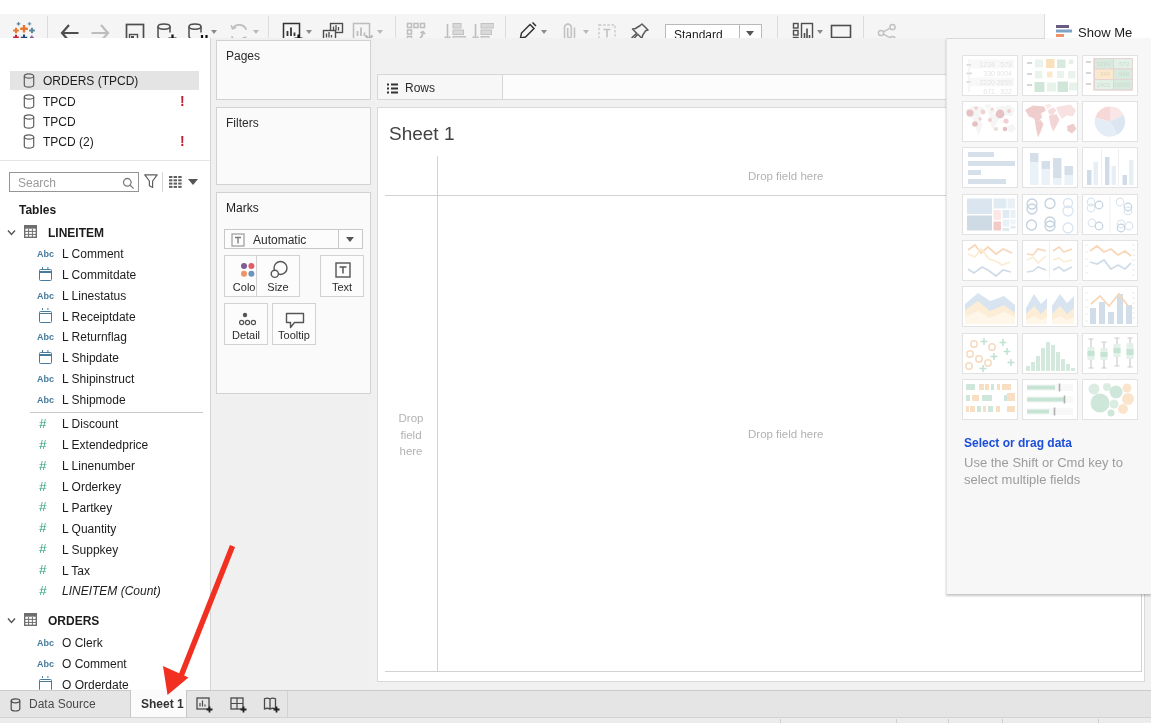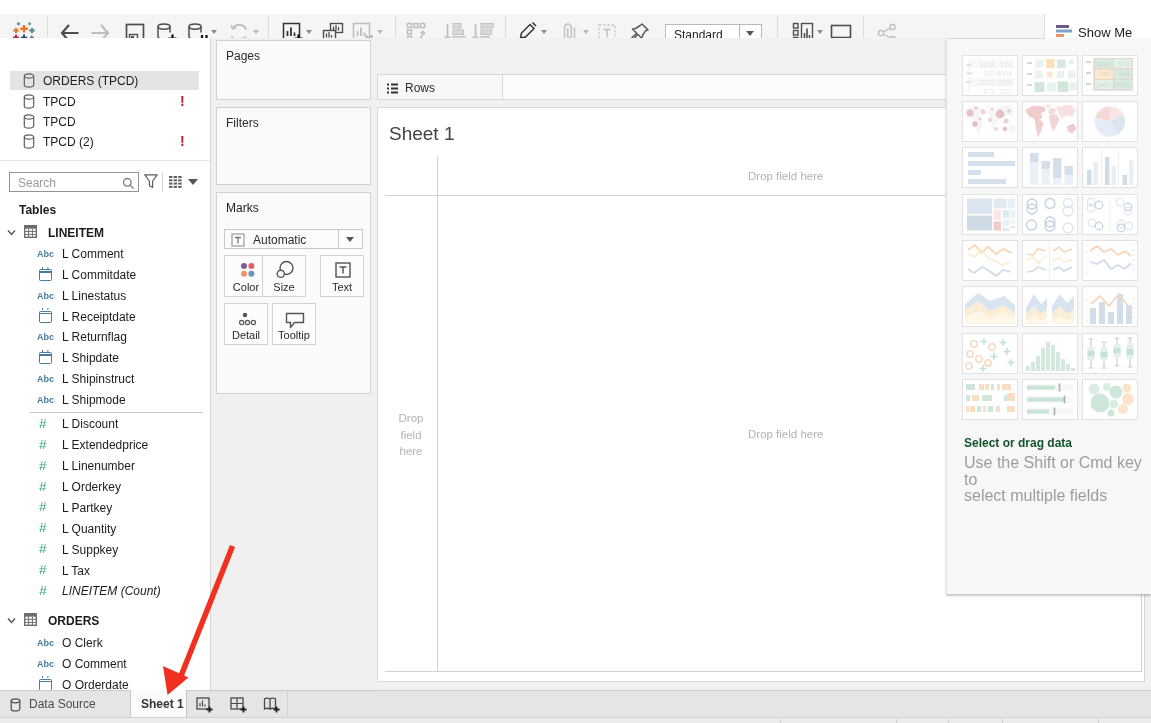--- a/index.html
+++ b/index.html
@@ -62,22 +62,22 @@
 .shelf .cap { position:absolute; left:27px; top:6px; font-size:12px; color:#2b2b2b; }
 #sheet { position:absolute; left:2px; top:69px; width:768px; height:575px; background:#fff; border:1px solid #d9d9d9; }
 #sheetTitle { position:absolute; left:11px; top:15px; font-size:19px; color:#424242; }
 .gline { position:absolute; background:#d2d2d2; }
 .drop { position:absolute; font-size:11.5px; color:#b2b2b2; }
 
 
 #showme { left:946px; top:38px; width:205px; height:556px; background:#f7f7f7; border-left:1px solid #e4e4e4; box-shadow:0 1.5px 2px rgba(0,0,0,0.22); }
 .thumb { position:absolute; width:56px; height:41px; background:#fff; border:1px solid #e2e2e2; }
 .thumb svg { position:absolute; left:0; top:0; opacity:0.55; }
-#smText1 { position:absolute; left:17px; top:398px; font-size:12px; font-weight:bold; color:#14532d; }
-#smText2 { position:absolute; left:17px; top:417px; font-size:16px; color:#9c9c9c; line-height:16.5px; }
+#smText1 { position:absolute; left:17px; top:398px; font-size:12px; font-weight:bold; color:#1d4ed8; }
+#smText2 { position:absolute; left:17px; top:417px; font-size:13px; color:#9c9c9c; line-height:16.5px; }
 
 
 #tabbar { left:0; top:690px; width:1151px; height:27px; background:#e5e5e5; border-top:1px solid #cacaca; }
 #dsTab { position:absolute; left:10px; top:0; height:27px; font-size:12px; color:#4a4a4a; }
 #sheetTab { position:absolute; left:130px; top:-1px; width:57px; height:28px; background:#fbfbfb; border-left:1px solid #c6c6c6; border-right:1px solid #c6c6c6; }
 #sheetTab span { position:absolute; left:10px; top:7px; font-size:12px; font-weight:bold; color:#333; }
 #statusbar { left:0; top:717px; width:1151px; height:6px; background:#ececec; border-top:1px solid #d2d2d2; }
 .ssep { position:absolute; top:1px; width:1px; height:5px; background:#cfcfcf; }
 </style>
 </head>
@@ -441,21 +441,21 @@
       </div>
       <div class="mbtn" style="left:7px;top:62px">
         <svg class="abs" style="left:14px;top:6px" width="17" height="17" viewBox="0 0 17 17">
             <circle cx="5" cy="4" r="3" fill="#7c5f93"></circle>
             <circle cx="12.4" cy="4" r="3" fill="#e25d68"></circle>
             <circle cx="5" cy="11.8" r="3" fill="#ef9265"></circle>
             <circle cx="12.4" cy="11.8" r="3" fill="#6c94bd"></circle>
           </svg>
         <span class="lbl">Color</span>
       </div>
-      <div class="mbtn" style="left:45px;top:62px">
+      <div class="mbtn" style="left:39px;top:62px">
         <svg class="abs" style="left:13px;top:4px" width="19" height="20" viewBox="0 0 19 20">
             <circle cx="10.5" cy="8" r="6.5" stroke="#555" stroke-width="1.4" fill="none"></circle>
             <circle cx="4.8" cy="13.8" r="3.6" stroke="#555" stroke-width="1.4" fill="#fcfcfc"></circle>
           </svg>
         <span class="lbl">Size</span>
       </div>
       <div class="mbtn" style="left:103px;top:62px">
         <svg class="abs" style="left:14px;top:6px" width="16" height="16" viewBox="0 0 16 16">
             <rect x="1" y="1" width="14" height="14" fill="none" stroke="#555" stroke-width="1.4"></rect>
             <path d="M4.5 5h7M8 5v6.5" stroke="#555" stroke-width="1.5"></path>

